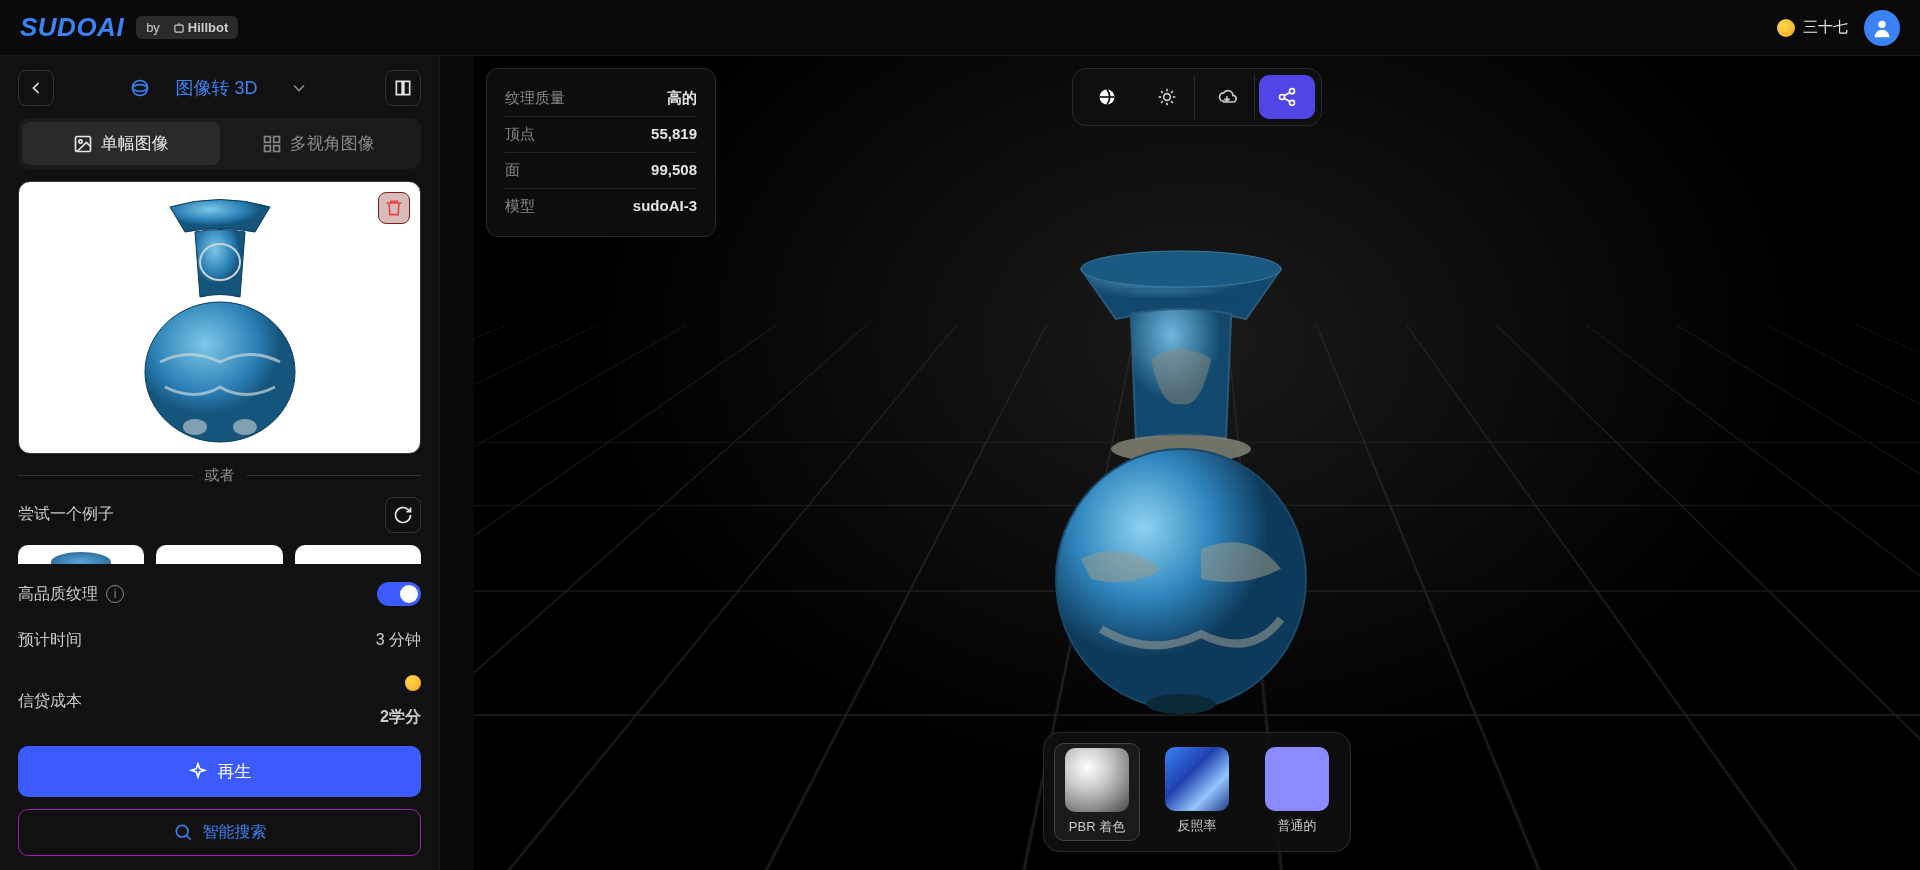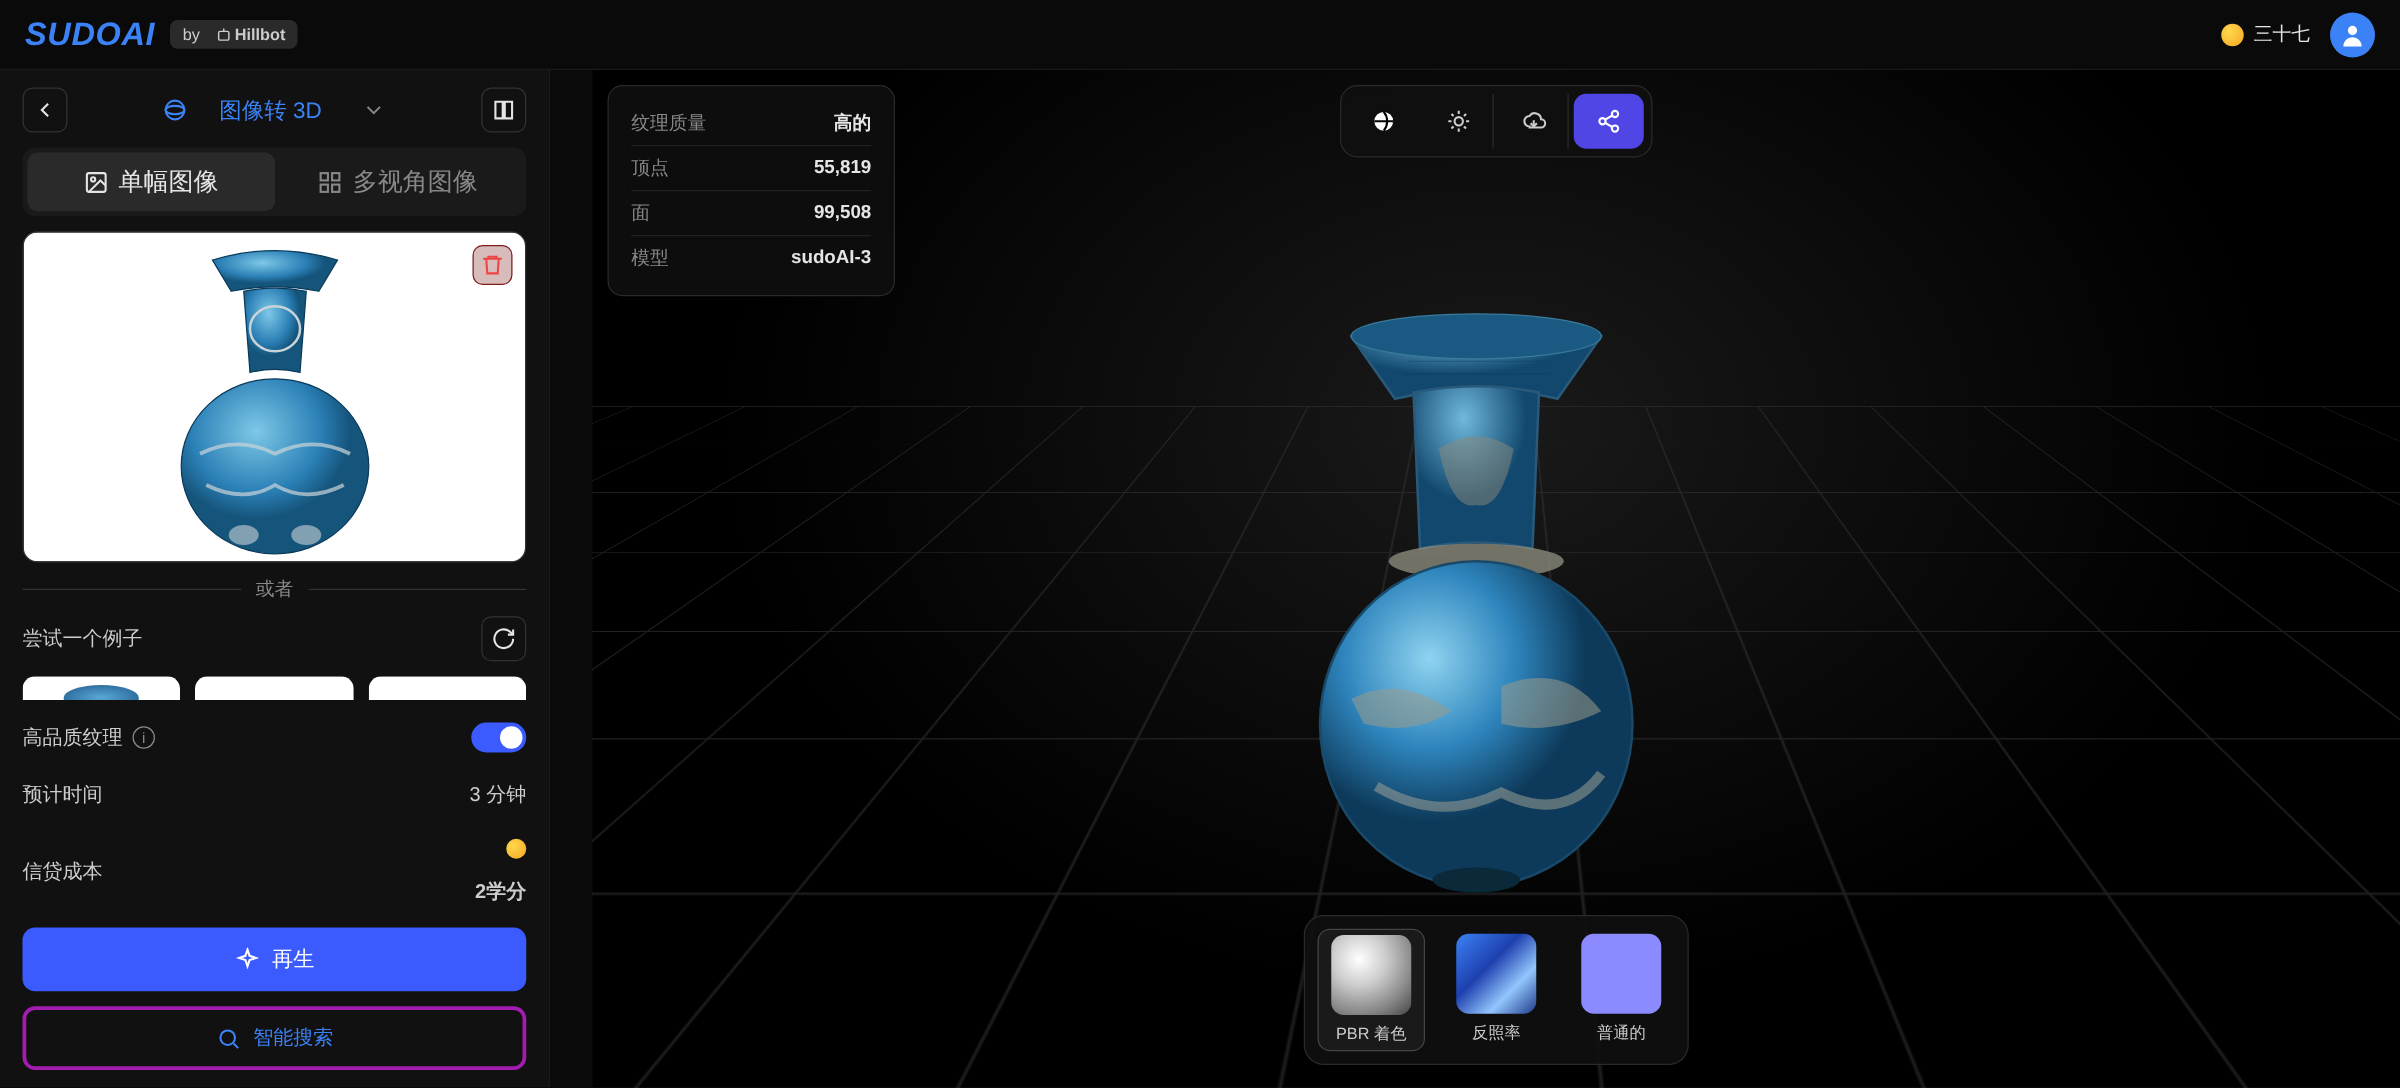--- a/index.html
+++ b/index.html
@@ -19,21 +19,21 @@
 
 .main { flex: 1; display: flex; overflow: hidden; }
 .sidebar { width: 440px; background: #111; border-right: 1px solid #1a1a1a; display: flex; flex-direction: column; padding: 14px 18px; gap: 12px; overflow: hidden; }
 .mode-bar { display: flex; align-items: center; gap: 12px; }
 .back-btn { width: 36px; height: 36px; border: 1px solid #333; border-radius: 8px; background: #111; display: flex; align-items: center; justify-content: center; cursor: pointer; }
 .mode-title { flex: 1; display: flex; align-items: center; justify-content: center; gap: 25px; color: #3b82f6; font-size: 18px; font-weight: 500; }
 .mode-title .chev { color: #888; margin-left: 6px; }
 .guide-btn { width: 36px; height: 36px; border: 1px solid #333; border-radius: 8px; background: #111; display: flex; align-items: center; justify-content: center; cursor: pointer; }
 
 .tabs { display: flex; background: #1a1a1a; border-radius: 10px; padding: 4px; }
-.tab { flex: 1; padding: 10px 12px; border-radius: 8px; text-align: center; font-size: 20px; color: #888; cursor: pointer; display: flex; align-items: center; justify-content: center; gap: 8px; }
+.tab { flex: 1; padding: 10px 12px; border-radius: 8px; text-align: center; font-size: 17px; color: #888; cursor: pointer; display: flex; align-items: center; justify-content: center; gap: 8px; }
 .tab.active { background: #2a2a2a; color: #e5e5e5; }
 
 .image-box { border: 1px solid #333; border-radius: 12px; position: relative; height: 280px; display: flex; align-items: center; justify-content: center; background: radial-gradient(ellipse at center, #fff 0%, #fff 100%); overflow: hidden; }
 .image-box .vase { width: 180px; height: 260px; position: relative; }
 .delete-btn { position: absolute; top: 10px; right: 10px; width: 32px; height: 32px; border-radius: 8px; border: 1px solid #7f1d1d; background: rgba(127,29,29,0.3); display: flex; align-items: center; justify-content: center; cursor: pointer; }
 
 .divider { display: flex; align-items: center; gap: 12px; color: #888; font-size: 15px; }
 .divider::before, .divider::after { content: ""; flex: 1; height: 1px; background: #333; }
 
 .example-row { display: flex; align-items: center; justify-content: space-between; }
@@ -43,21 +43,21 @@
 .thumb { flex: 1; height: 90px; border-radius: 10px; background: #fff; border: 2px solid transparent; }
 
 .opt-row { display: flex; align-items: center; justify-content: space-between; font-size: 16px; color: #ccc; padding: 6px 0; }
 .opt-row .lbl { display: flex; align-items: center; gap: 8px; }
 .info-icon { width: 18px; height: 18px; border: 1.5px solid #888; border-radius: 50%; display: inline-flex; align-items: center; justify-content: center; font-size: 12px; color: #888; }
 .switch { width: 44px; height: 24px; border-radius: 12px; background: #3b5bff; position: relative; cursor: pointer; }
 .switch::after { content: ""; position: absolute; right: 3px; top: 3px; width: 18px; height: 18px; border-radius: 50%; background: #fff; }
 .coin-sm { width: 16px; height: 16px; border-radius: 50%; background: radial-gradient(circle at 35% 35%, #ffd84d, #f5a623); display: inline-block; }
 
 .primary-btn { background: #3b5bff; color: #fff; border: none; border-radius: 10px; padding: 14px; font-size: 17px; display: flex; align-items: center; justify-content: center; gap: 10px; cursor: pointer; width: 100%; }
-.secondary-btn { background: #111; color: #3b82f6; border: 3px solid #a21caf; border-radius: 10px; padding: 12px; font-size: 16px; display: flex; align-items: center; justify-content: center; gap: 10px; cursor: pointer; width: 100%; }
+.secondary-btn { background: #111; color: #3b82f6; border: 1px solid #a21caf; border-radius: 10px; padding: 12px; font-size: 16px; display: flex; justify-content: center; gap: 10px; cursor: pointer; width: 100%; }
 
 
 .viewport { flex: 1; position: relative; background: radial-gradient(ellipse at 50% 35%, #1a1a1a 0%, #000 60%); overflow: hidden; margin-left: 34px; }
 .stats-panel { position: absolute; top: 12px; left: 12px; background: rgba(15,15,15,0.85); border: 1px solid #2a2a2a; border-radius: 12px; padding: 12px 18px; width: 230px; }
 .stat-row { display: flex; justify-content: space-between; padding: 8px 0; font-size: 15px; }
 .stat-row + .stat-row { border-top: 1px solid #222; }
 .stat-row .k { color: #888; }
 .stat-row .v { color: #e5e5e5; font-weight: 600; }
 
 .toolbar { position: absolute; top: 12px; left: 50%; transform: translateX(-50%); display: flex; background: rgba(15,15,15,0.9); border: 1px solid #2a2a2a; border-radius: 14px; padding: 6px; gap: 4px; }

